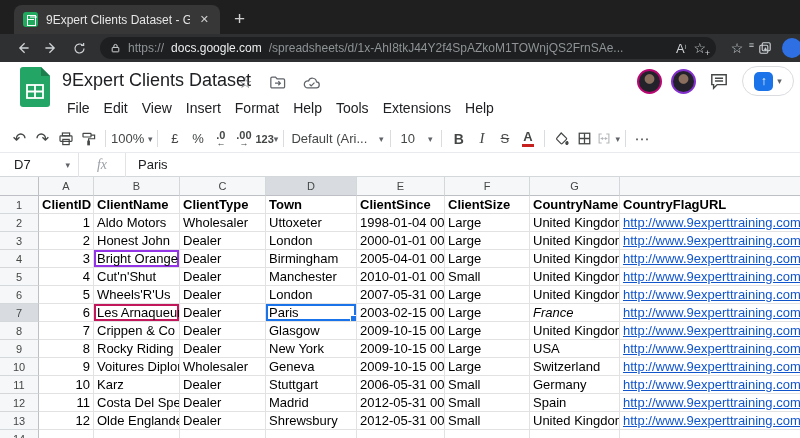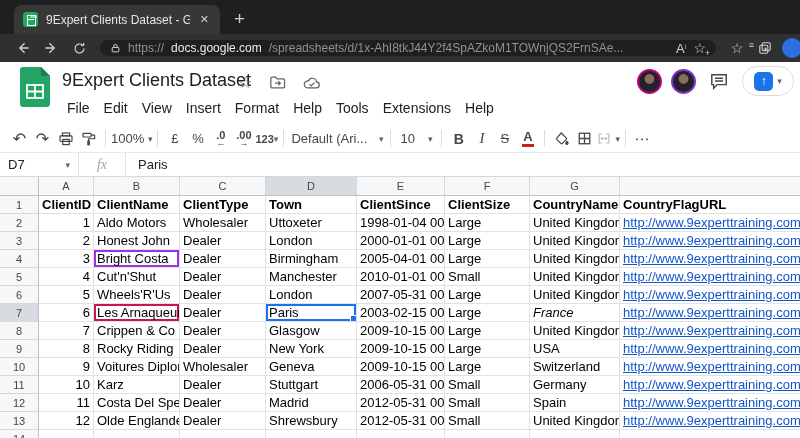--- a/index.html
+++ b/index.html
@@ -12,21 +12,21 @@
        display:flex;align-items:center;padding:0 9px;gap:8px;color:#e6e6e6;font-size:12px}
   .tab-title{flex:1;white-space:nowrap;overflow:hidden}
   .tab-close{color:#cfcfcf;font-size:11px;padding:0 2px;cursor:default}
   .newtab{color:#cfcfcf;font-size:19px;margin:0 0 4px 14px;font-weight:300}
   .favicon{width:15px;height:15px;background:#1faa5e;border-radius:3px;position:relative;flex:none}
   .favicon::before{content:"";position:absolute;left:4px;top:3px;width:7px;height:9px;border:1.4px solid #fff}
   .favicon::after{content:"";position:absolute;left:4px;top:7px;width:7px;height:1.4px;background:#fff;box-shadow:3px -2.5px 0 -0.0px #fff}
 
   .navbar{height:28px;background:#2e3032;display:flex;align-items:center;padding:0 12px;gap:6px}
   .navico{color:#cfd2d5;width:22px;height:22px;display:flex;align-items:center;justify-content:center;flex:none}
-  .urlfield{flex:1;height:16px;background:#1d1f20;border-radius:12px;display:flex;align-items:center;
+  .urlfield{flex:1;height:22px;background:#1d1f20;border-radius:12px;display:flex;align-items:center;
             padding:0 10px;gap:7px;font-size:12px;overflow:hidden;margin:0 4px}
   .url-scheme,.url-path{color:#8f9396;white-space:nowrap}
   .url-host{color:#eceeee;white-space:nowrap}
   .url-path{overflow:hidden;text-overflow:clip;flex:1}
   .fieldico{color:#cfd2d5;font-size:12px;flex:none;display:flex;align-items:center}
   .readaloud sup{font-size:8px}
   .starplus{position:relative}
   .starplus .plus{position:absolute;right:-4px;bottom:-2px;font-size:9px}
   .starlines{position:relative}
   .starlines .lines{position:absolute;right:-6px;top:3px;font-size:9px;letter-spacing:0}
@@ -62,21 +62,21 @@
   .sizebox{width:40px;display:flex;justify-content:space-between;align-items:center;padding:0 4px}
   .b-ic{font-weight:bold;font-size:14px}
   .i-ic{font-style:italic;font-family:"Liberation Serif",serif;font-size:15px}
   .s-ic{text-decoration:line-through;font-size:13px}
   .a-ic{font-weight:bold;font-size:13px;border-bottom:3px solid #c5221f;line-height:1.1;padding:0 1px}
   .disabled{color:#b4b7ba}
   .more-ic{font-size:15px;letter-spacing:1px}
 
   
   .fbar{height:25px;border-top:1px solid #e8eaed;border-bottom:1px solid #d5d8db;display:flex;align-items:center;font-size:13px;color:#202124}
-  .namebox{width:78px;padding-left:8px;display:flex;align-items:center;justify-content:space-between}
+  .namebox{width:78px;padding-left:14px;display:flex;align-items:center;justify-content:space-between}
   .fsep{width:1px;height:24px;background:#e1e3e6}
   .fx{width:46px;text-align:center;font-style:italic;color:#9aa0a6;font-family:"Liberation Serif",serif;font-size:14px}
   .fval{padding-left:12px}
 
   
   .grid{position:relative;width:800px;height:261px;overflow:hidden;font-size:13px;color:#000}
   .grow{display:flex;height:18px}
   .grow.hdr{height:19px}
   .corner{width:39px;flex:none;background:#f6f7f8;border-right:1px solid #bdc1c6;border-bottom:1px solid #bdc1c6}
   .colhead,.rowhead{background:#f6f7f8;color:#444746;font-size:11px;display:flex;align-items:center;justify-content:center;flex:none}
@@ -325,21 +325,21 @@
       <div class="cell" style="width: 86px;">Dealer</div>
       <div class="cell" style="width: 91px;">London</div>
       <div class="cell" style="width: 88px;">2000-01-01 00:0</div>
       <div class="cell" style="width: 85px;">Large</div>
       <div class="cell" style="width: 90px;">United Kingdom</div>
       <div class="cell link" style="width: 186px;">http://www.9experttraining.com/res</div>
     </div>
     <div class="grow">
       <div class="rowhead">4</div>
       <div class="cell num" style="width: 55px;">3</div>
-      <div class="cell" style="width: 86px; box-shadow: rgb(147, 52, 230) 0px 0px 0px 2px inset; z-index: 1;">Bright Costa</div>
+      <div class="cell" style="width: 86px; box-shadow: rgb(147, 52, 230) 0px 0px 0px 2px inset; z-index: 1;">Bright Orange</div>
       <div class="cell" style="width: 86px;">Dealer</div>
       <div class="cell" style="width: 91px;">Birmingham</div>
       <div class="cell" style="width: 88px;">2005-04-01 00:0</div>
       <div class="cell" style="width: 85px;">Large</div>
       <div class="cell" style="width: 90px;">United Kingdom</div>
       <div class="cell link" style="width: 186px;">http://www.9experttraining.com/res</div>
     </div>
     <div class="grow">
       <div class="rowhead">5</div>
       <div class="cell num" style="width: 55px;">4</div>

